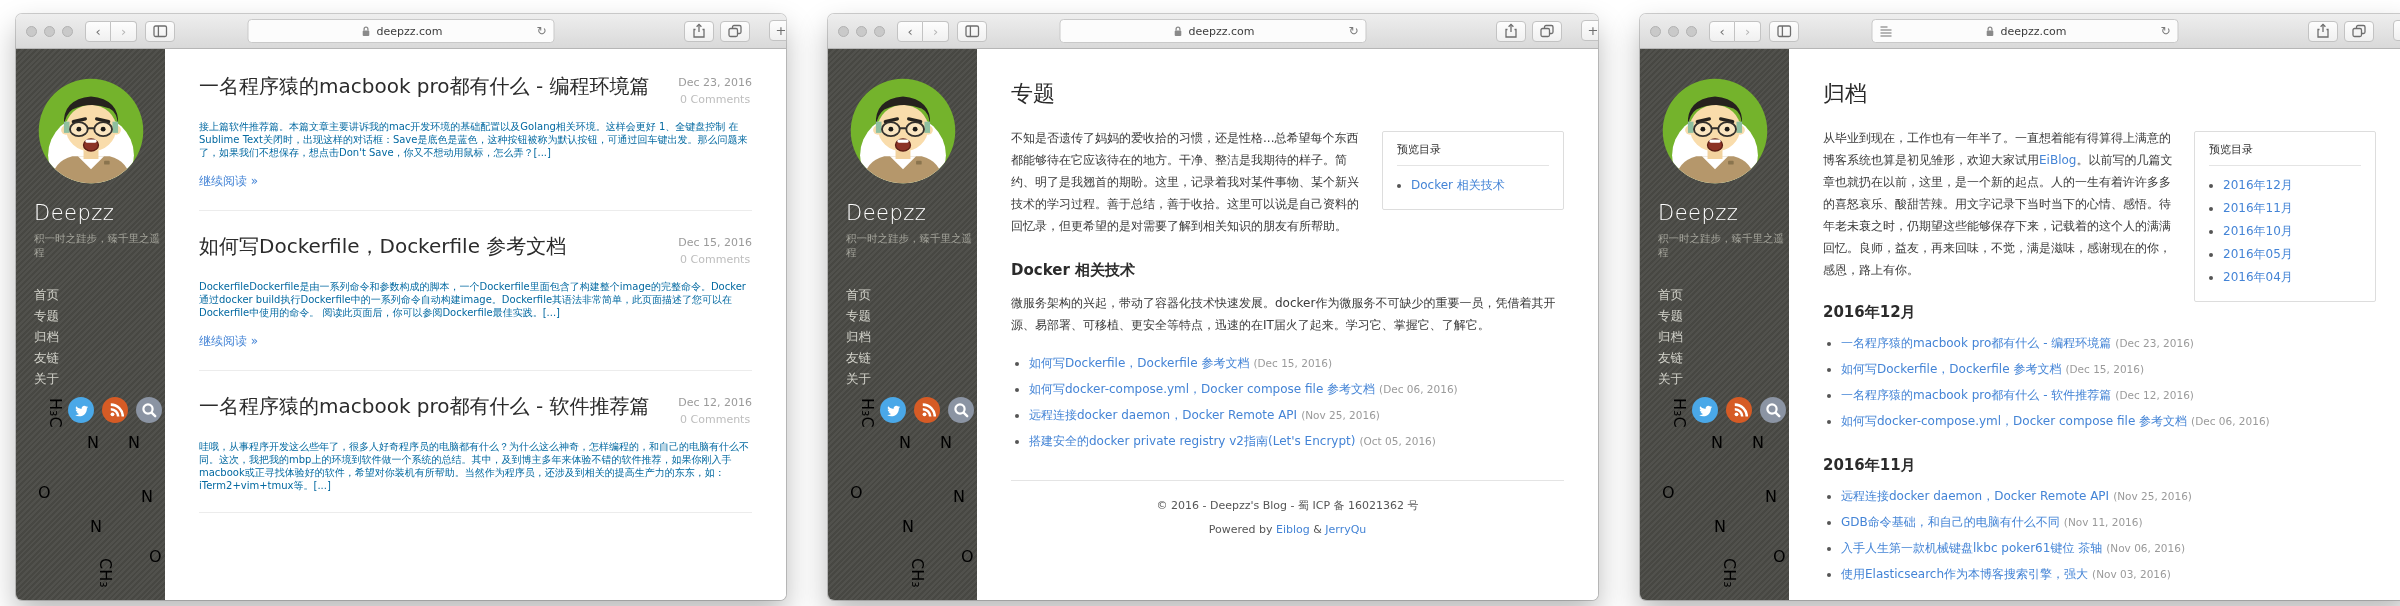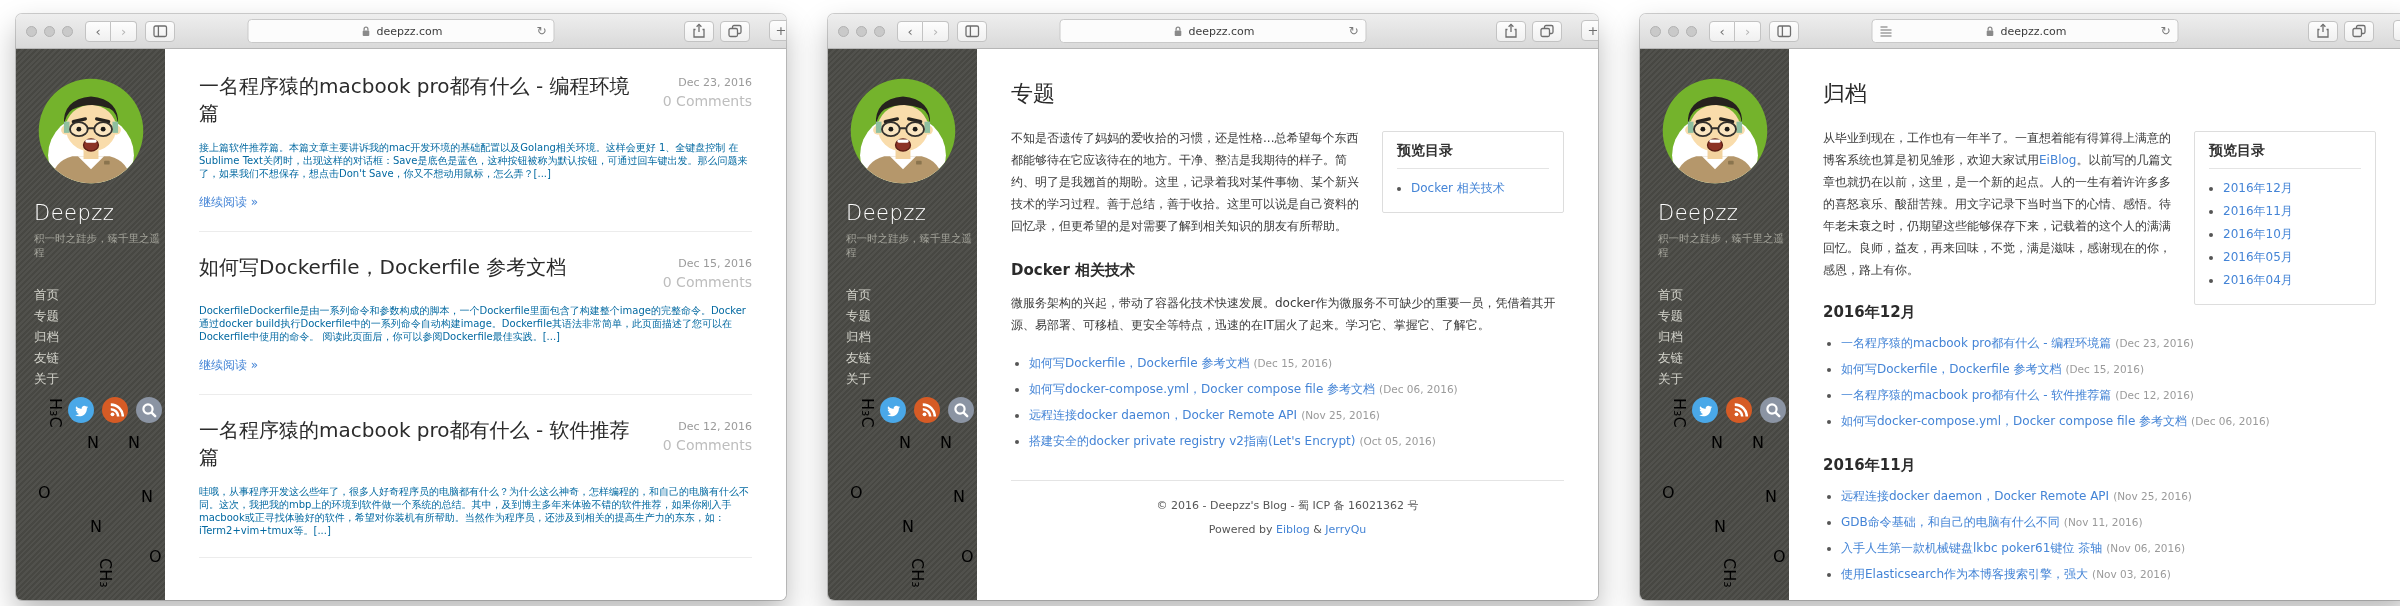--- a/index.html
+++ b/index.html
@@ -40,31 +40,31 @@
   .soc{width:26px;height:26px;border-radius:50%;display:inline-flex;align-items:center;justify-content:center;cursor:pointer}
   .soc.tw{background:#4aa8e8}.soc.rss{background:#d65b25}.soc.srch{background:#8b94a3}
   .molecule{position:absolute;left:0;bottom:-6px;z-index:1}
   .main{flex:1;background:#fff;overflow:hidden;position:relative}
   
   .m1{padding:24px 34px 0 34px}
   .post{border-bottom:1px solid #ececec;padding-bottom:20px;margin-bottom:22px}
   .post:last-child{border-bottom:1px solid #ececec}
   .phead{display:flex;align-items:flex-start}
   .ptitle{font-size:20px;font-weight:400;color:#2b2b2b;margin:0;flex:1;padding-right:14px;cursor:pointer}
-  .pmeta{text-align:right;flex:none;padding-top:3px}
+  .pmeta{text-align:center;flex:none;padding-top:3px}
   .pdate{font-size:11px;color:#9a9a9a}
-  .pcom{font-size:14px;color:#bdbdbd;margin-top:4px}
+  .pcom{font-size:11px;color:#bdbdbd;margin-top:4px}
   .pexc{font-size:10px;line-height:13px;color:#0369a1;margin:14px 0 0 0}
   .more{display:inline-block;margin-top:14px;font-size:12px;color:#4484d6;text-decoration:none;cursor:pointer}
   
   .m2{padding:22px 34px 0 34px}
   .h1{font-size:22px;font-weight:400;color:#2b2b2b;margin:8px 0 18px 0}
   .toc{float:right;width:152px;border:1px solid #ddd;border-radius:2px;background:#fff;
     padding:10px 14px 12px 14px;margin:4px 0 14px 18px;box-sizing:content-box}
-  .toct{font-size:14px;font-weight:bold;color:#333;padding-bottom:8px;border-bottom:1px solid #e4e4e4}
+  .toct{font-size:11px;font-weight:normal;color:#333;padding-bottom:8px;border-bottom:1px solid #e4e4e4}
   .toc ul{margin:8px 0 0 0;padding:0 0 0 14px}
   .toc li{font-size:12px;line-height:23px;color:#555}
   .toc a{color:#4484d6;text-decoration:none;cursor:pointer}
   .para{font-size:12px;line-height:22px;color:#3a3a3a;margin:0 0 10px 0}
   .h3{font-size:15px;font-weight:bold;color:#2b2b2b;margin:24px 0 12px 0}
   .plist{margin:14px 0 0 0;padding:0 0 0 18px}
   .plist li{font-size:12px;line-height:26px;color:#555}
   .plist a{color:#4484d6;text-decoration:none;cursor:pointer}
   .pd{font-size:10.5px;color:#9a9a9a;margin-left:4px}
   .foot{clear:both;border-top:1px solid #e4e4e4;margin-top:26px;padding-top:17px;text-align:center}

